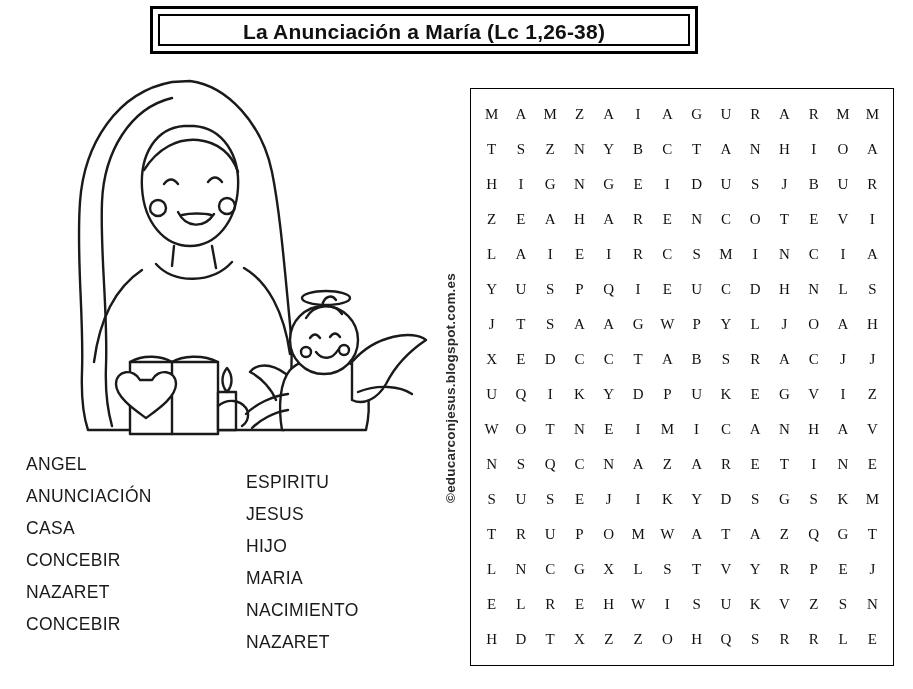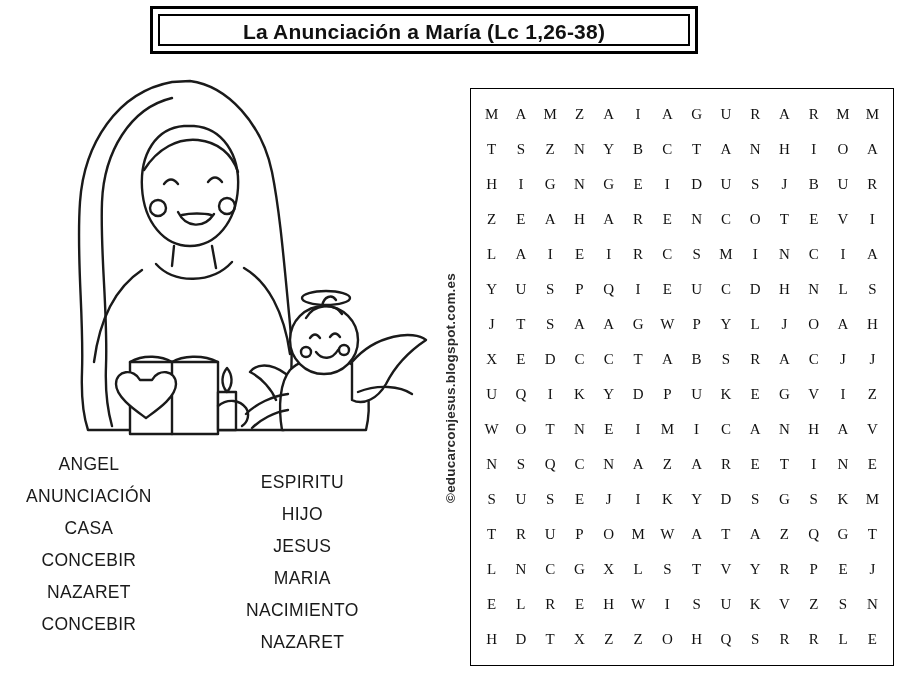--- a/index.html
+++ b/index.html
@@ -57,21 +57,20 @@
   }
   .illustration svg { display: block; }
 
   
   .wordlist {
     position: absolute;
     font-size: 17.5px;
     line-height: 32px;
     color: #1a1a1a;
     letter-spacing: .3px;
-    text-align: center;
   }
   .wordlist.col1 { left: 26px; top: 448px; }
   .wordlist.col2 { left: 246px; top: 466px; }
   .wordlist div { white-space: nowrap; }
 
   
   .watermark {
     position: absolute;
     left: 443px;
     top: 243px;
@@ -197,22 +196,22 @@
   <div>ANGEL</div>
   <div>ANUNCIACIÓN</div>
   <div>CASA</div>
   <div>CONCEBIR</div>
   <div>NAZARET</div>
   <div>CONCEBIR</div>
 </div>
 
 <div class="wordlist col2">
   <div>ESPIRITU</div>
+  <div>JESUS</div>
   <div>HIJO</div>
-  <div>JESUS</div>
   <div>MARIA</div>
   <div>NACIMIENTO</div>
   <div>NAZARET</div>
 </div>
 
 <div class="watermark">©educarconjesus.blogspot.com.es</div>
 
 <div class="grid-wrap">
   <table class="grid">
     <tbody>

